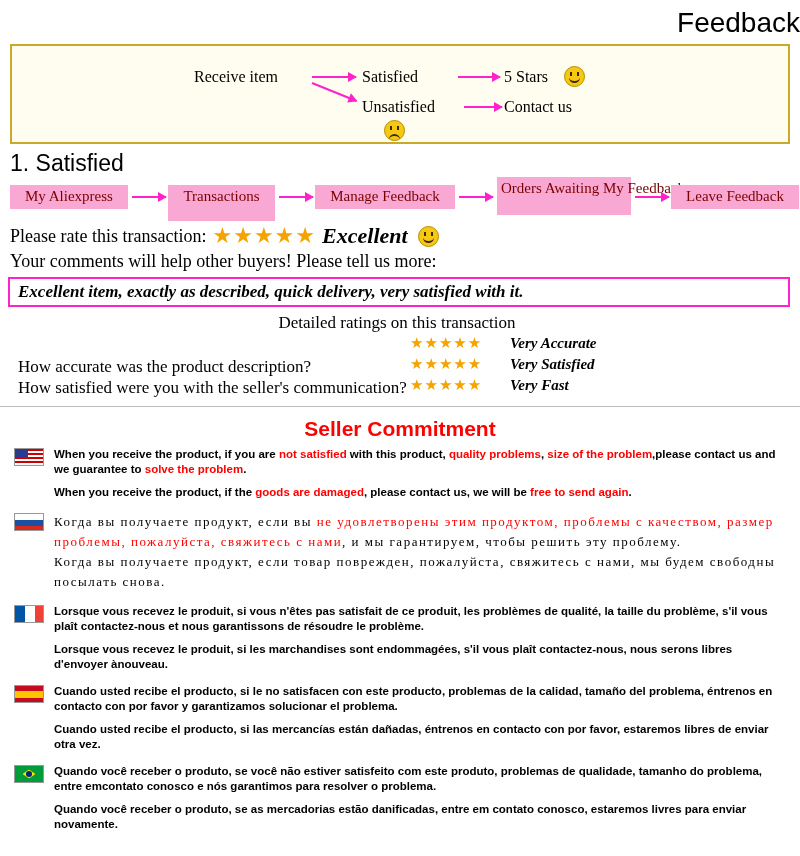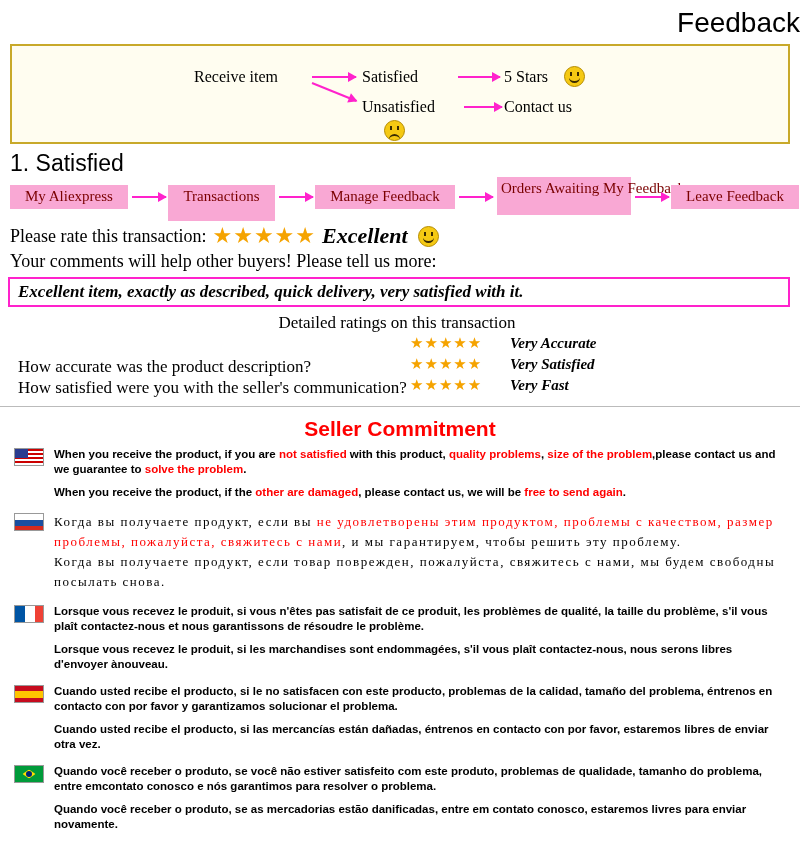--- a/index.html
+++ b/index.html
@@ -298,21 +298,21 @@
 
   <div class="lang-block en">
     <span class="flag flag-us">
       <span class="stripes"></span>
         <span class="canton"></span>
     </span>
     <div>
       <span>When you receive the product, if you are </span><span class="red">not satisfied</span><span> with this product, </span><span class="red">quality problems</span><span>, </span><span class="red">size of the problem</span><span>,please contact us and we guarantee to </span><span class="red">solve the problem</span><span>.</span>
     </div>
     <div class="p2">
-      <span>When you receive the product, if the </span><span class="red">other are damaged</span><span>, please contact us, we will be </span><span class="red">free to send again</span><span>.</span>
+      <span>When you receive the product, if the </span><span class="red">goods are damaged</span><span>, please contact us, we will be </span><span class="red">free to send again</span><span>.</span>
     </div>
   </div>
 
   <div class="lang-block ru">
     <span class="flag flag-ru">
       <span class="b1"></span>
         <span class="b2"></span>
         <span class="b3"></span>
     </span>
     <div>

